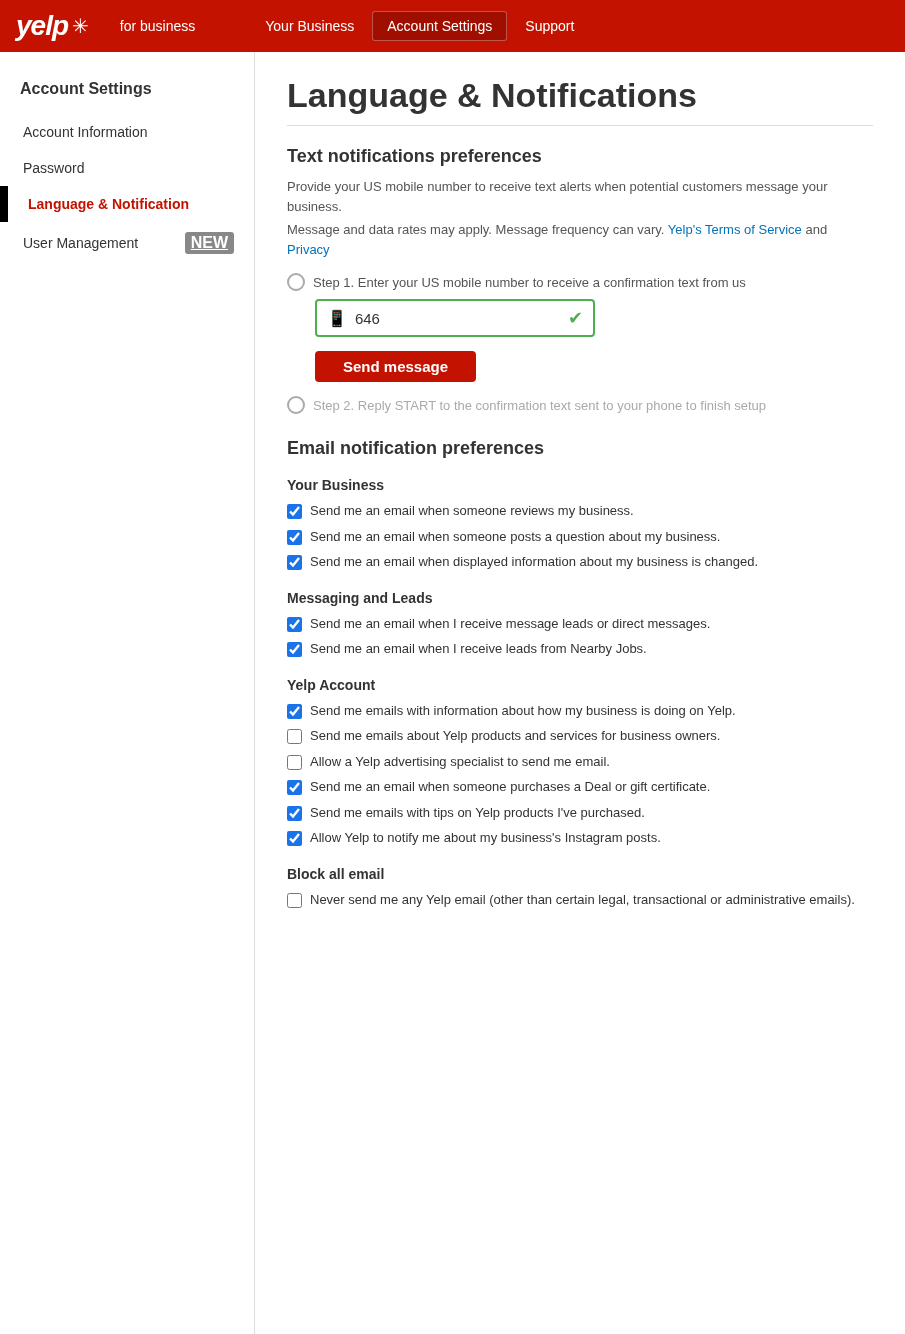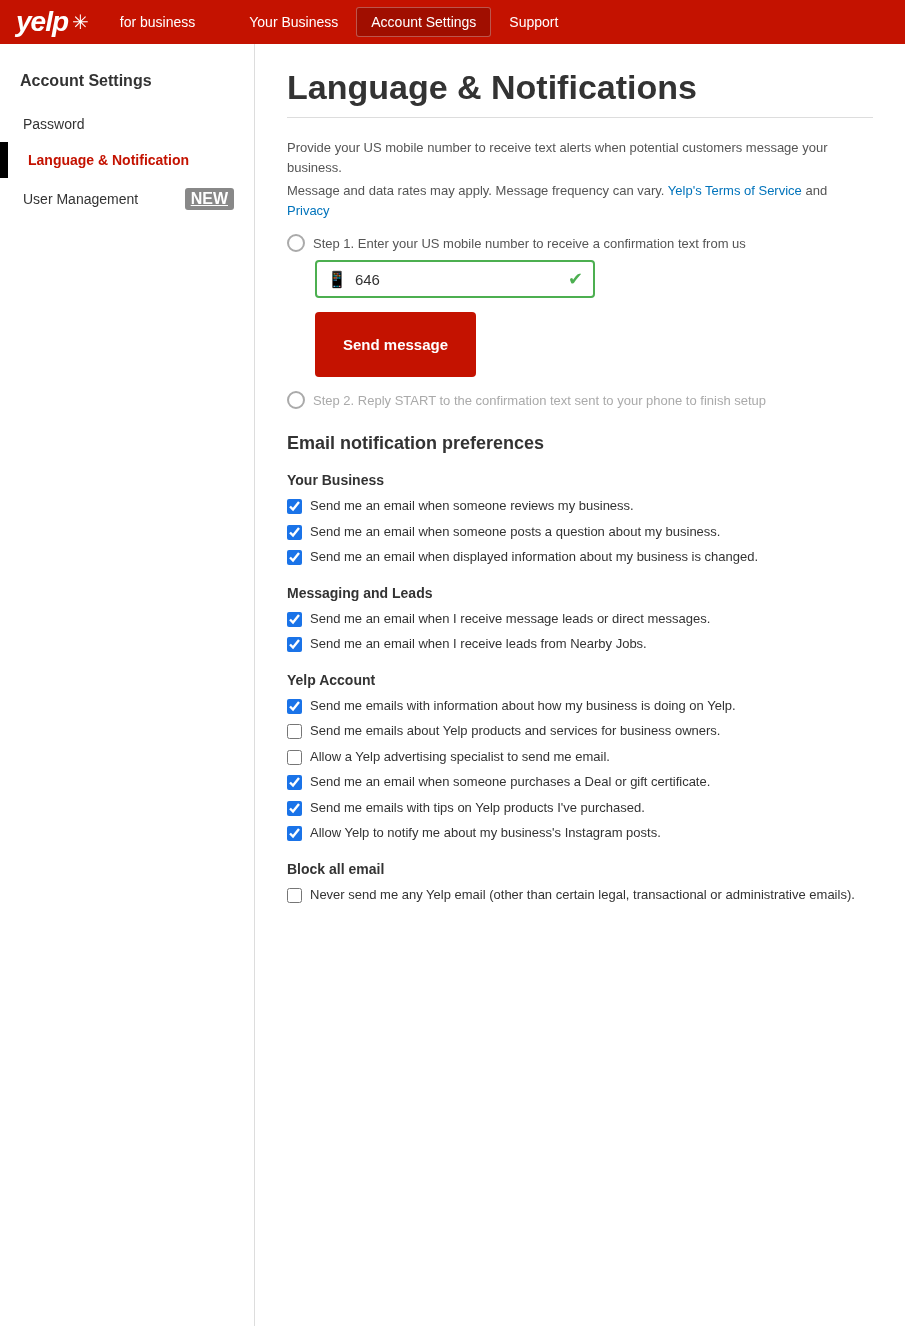--- a/index.html
+++ b/index.html
@@ -1,25 +1,25 @@
 <!DOCTYPE html>
 <html><head>
   <meta charset="utf-8">
   <style>
     * { box-sizing: border-box; margin: 0; padding: 0; }
     body { font-family: Arial, Helvetica, sans-serif; font-size: 14px; color: #333; background: #fff; }
 
     
     .navbar {
       background-color: #c41200;
-      height: 44px;
+      height: 52px;
       display: flex;
       align-items: center;
       padding: 0 16px;
-      gap: 24px;
+      gap: 40px;
     }
     .yelp-logo {
       display: flex;
       align-items: center;
       gap: 4px;
     }
     .yelp-text {
       color: #fff;
       font-size: 28px;
       font-weight: bold;
@@ -180,21 +180,21 @@
     .check-icon {
       color: #4caf50;
       font-size: 18px;
     }
 
     
     .btn-send {
       background: #c41200;
       color: #fff;
       border: none;
-      padding: 24px 28px;
+      padding: 7px 28px;
       border-radius: 4px;
       font-size: 15px;
       font-weight: bold;
       cursor: pointer;
       margin-left: 28px;
       margin-bottom: 14px;
     }
 
     
     .step2-row {
@@ -246,32 +246,34 @@
     <a class="nav-link">Your Business</a>
     <a class="nav-link active">Account Settings</a>
     <a class="nav-link">Support</a>
   </div>
 </nav>
 
 <div class="page-container">
 
   <aside class="sidebar">
     <div class="sidebar-title">Account Settings</div>
+    <a class="sidebar-item">Account Information</a>
     <a class="sidebar-item">Password</a>
     <a class="sidebar-item active">Language &amp; Notification</a>
     <a class="sidebar-item">
       <span>User Management</span>
       <span class="badge-new">NEW</span>
     </a>
   </aside>
 
   <main class="main-content">
     <h1 class="page-title">Language &amp; Notifications</h1>
 
     <div>
+      <h2 class="section-title">Text notifications preferences</h2>
       <p class="section-description">Provide your US mobile number to receive text alerts when potential customers message your business.</p>
       <p class="section-description">
         <span>Message and data rates may apply. Message frequency can vary. </span>
         <a href="#">Yelp's Terms of Service</a>
         <span> and </span>
         <a href="#">Privacy</a>
       </p>
 
       <div class="step-row">
         <div class="step-circle"></div>

